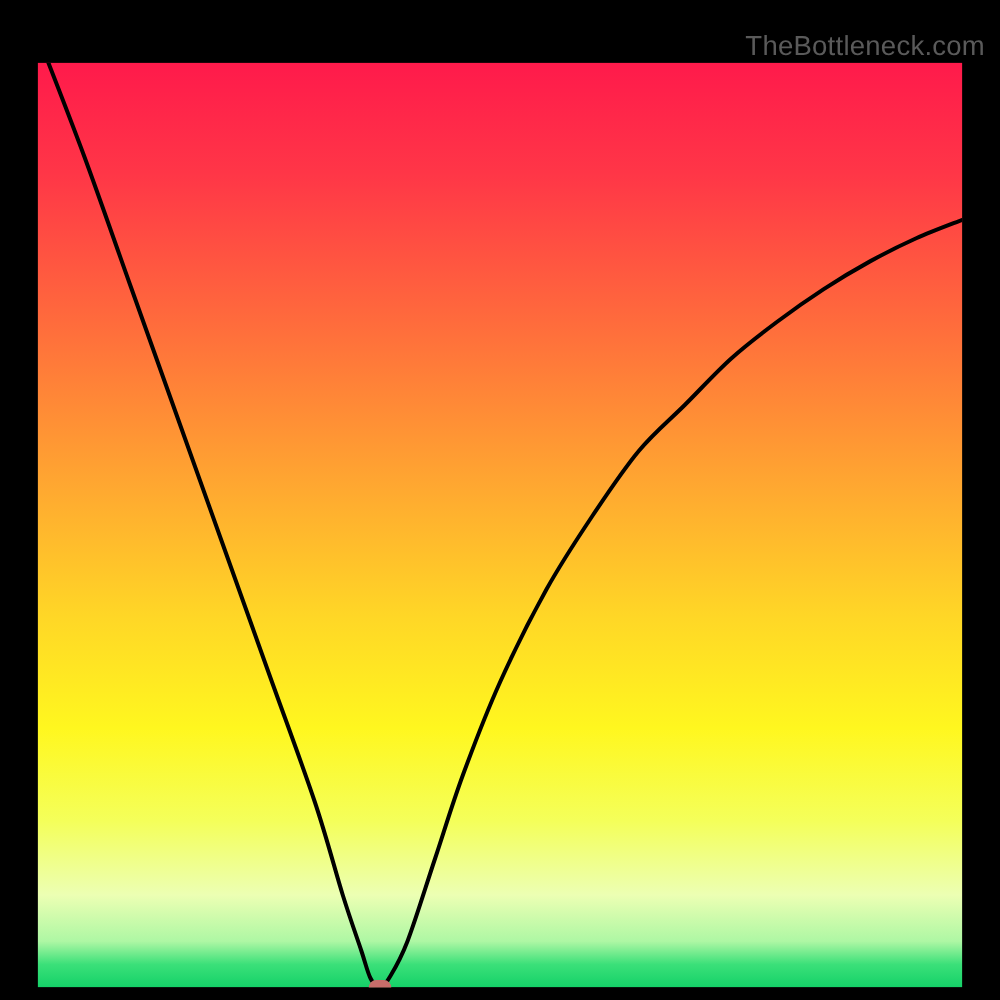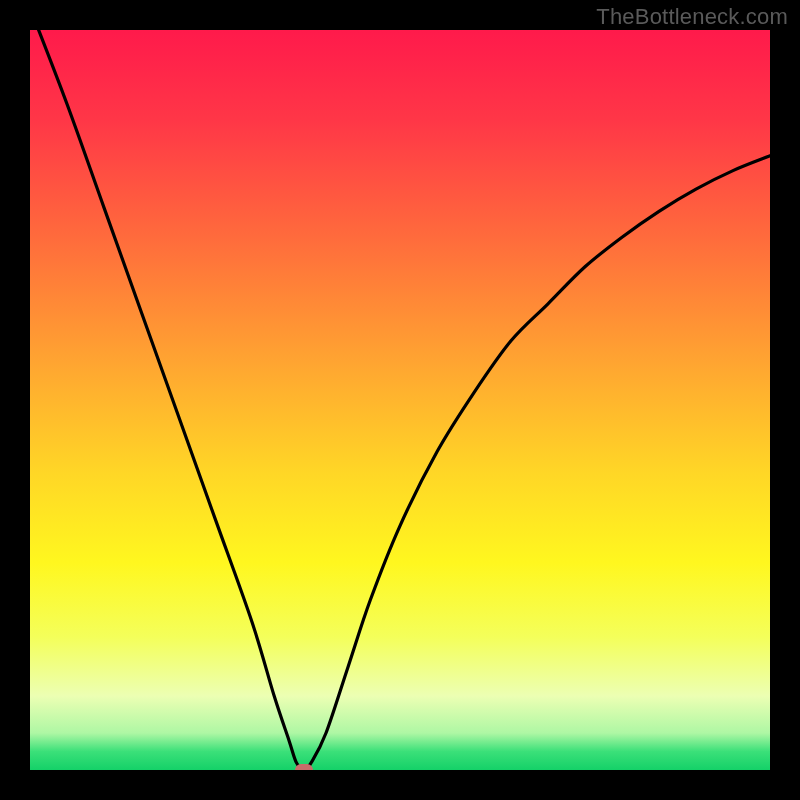--- a/index.html
+++ b/index.html
@@ -9,20 +9,21 @@
     height: 800px;
     overflow: hidden;
     font-family: Arial, Helvetica, sans-serif;
     background: #000;
   }
   .frame {
     position: relative;
     width: 800px;
     height: 600px;
     background: #000;
+    margin-top: 20px;
   }
   .plot-area {
     position: absolute;
     left: 30px;
     top: 30px;
     width: 740px;
     height: 740px;
     overflow: hidden;
   }
   .gradient-bg {

